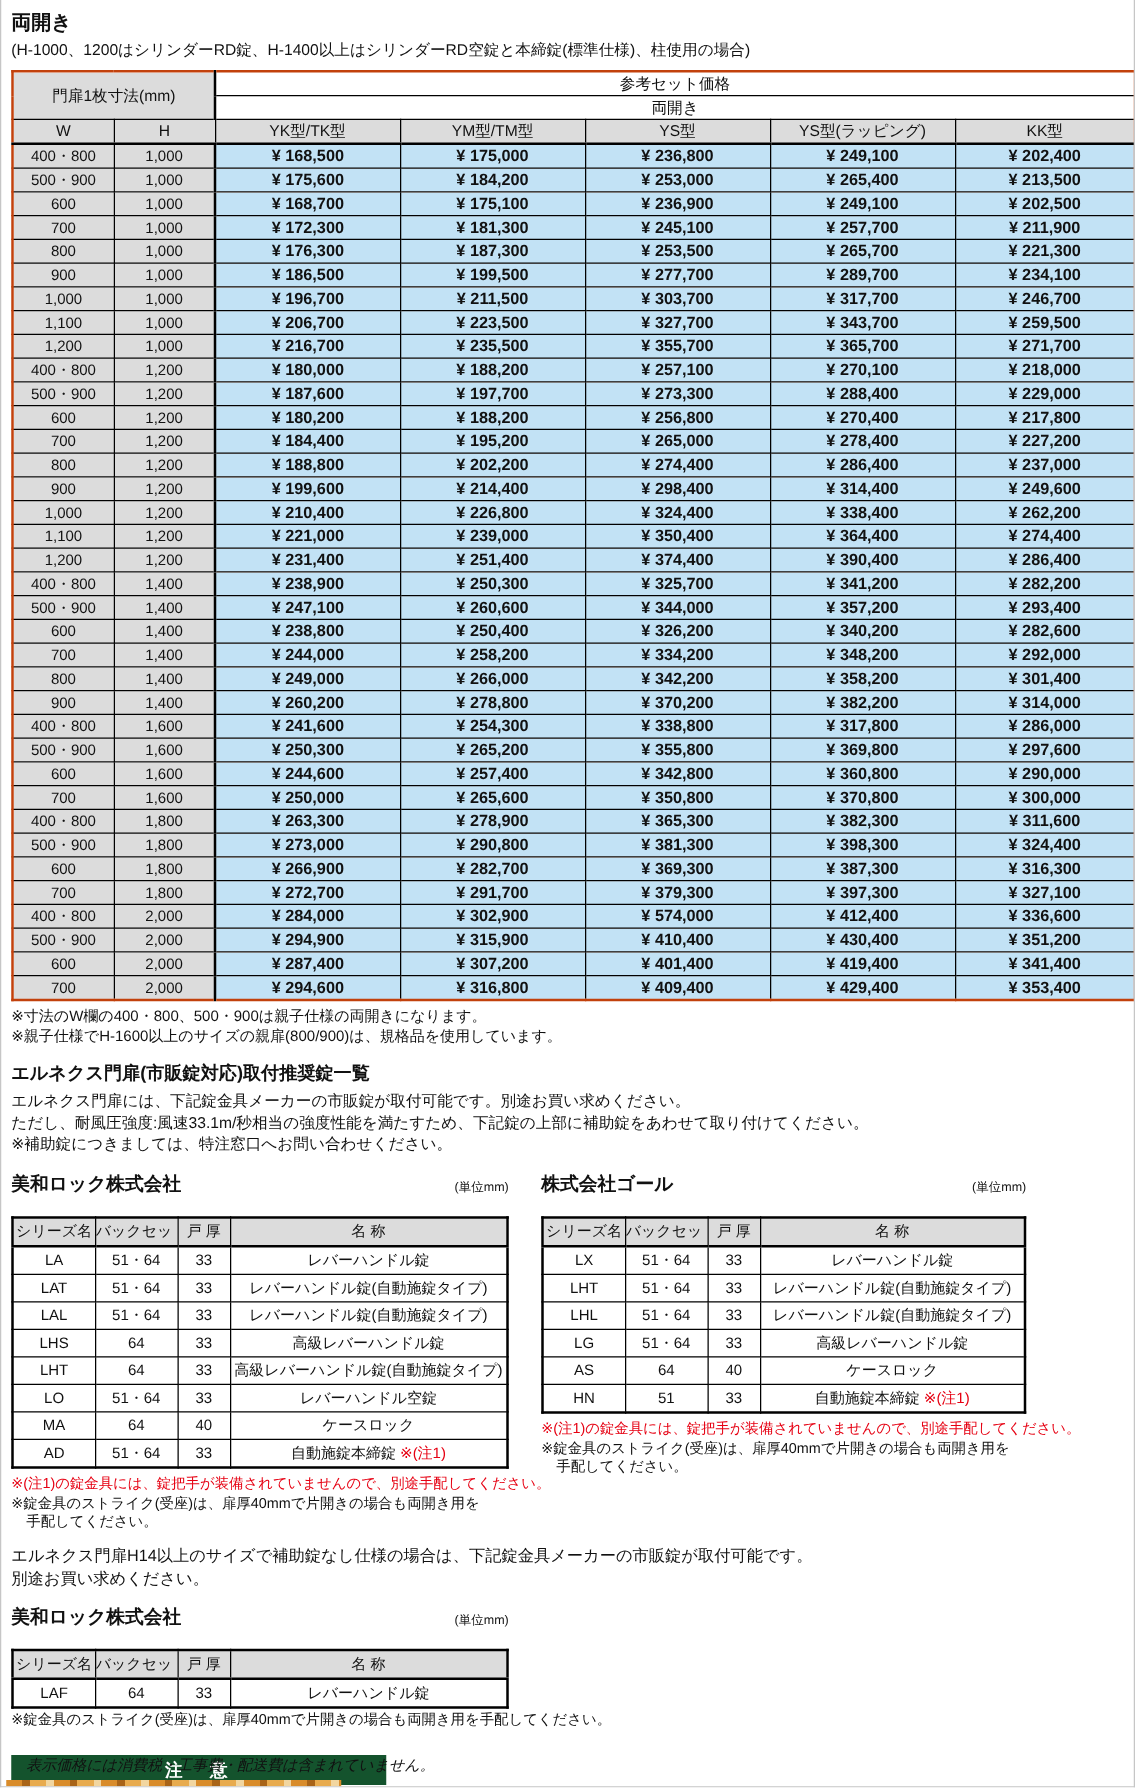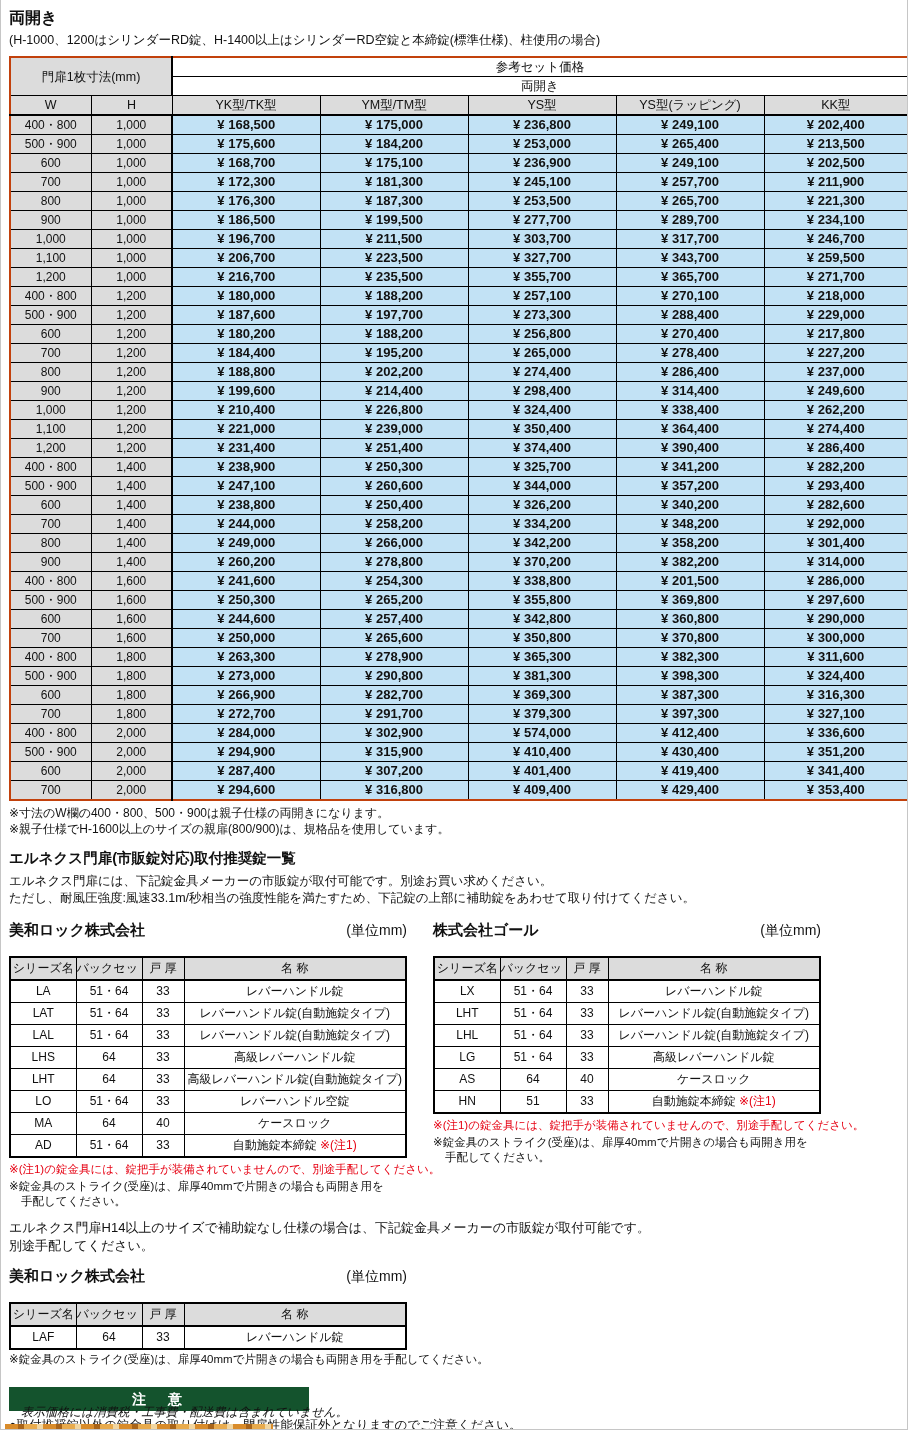--- a/index.html
+++ b/index.html
@@ -28,21 +28,21 @@
 
   .section-heading { font-size:14.5px; font-weight:bold; margin:12px 0 5px 2px; }
   .section-body { font-size:12.5px; line-height:17px; margin-left:2px; }
 
   
   .lock-columns { display:flex; gap:26px; margin:14px 0 0 2px; align-items:flex-start; }
   .lock-col-left { width:398px; }
   .lock-col-right { width:388px; }
   .company-row { display:flex; justify-content:space-between; align-items:flex-end; margin-bottom:5px; }
   .company-name { font-size:15px; font-weight:bold; }
-  .unit-label { font-size:14px; }
+  .unit-label { font-size:10px; }
   .lock-table { border-collapse:collapse; width:100%; border:2px solid #000; table-layout:fixed;margin-top:16px; }
   .lock-table th, .lock-table td { border:1px solid #000; height:21px; line-height:21px; padding:0; text-align:center; font-size:12px; white-space:nowrap; overflow:hidden; }
   .lock-table th { background:#dcdcdc; font-weight:normal; }
   .lock-table thead th { border-bottom:2px solid #000; }
   .lock-table td { background:#fff;text-align:center; }
   .red { color:#e60012; }
   .note-red { color:#e60012; font-size:11.5px; margin-top:4px; white-space:nowrap; }
   .note-black { font-size:11.5px; line-height:15px; margin-top:2px; padding-left:12px; text-indent:-12px; width:100%; }
 
   .h14-text { font-size:13px; line-height:18px; margin:10px 0 0 2px; }
@@ -310,21 +310,21 @@
           <td class="price">¥ 370,200</td>
           <td class="price">¥ 382,200</td>
           <td class="price">¥ 314,000</td>
         </tr>
         <tr>
           <td class="dim">400・800</td>
           <td class="dim">1,600</td>
           <td class="price">¥ 241,600</td>
           <td class="price">¥ 254,300</td>
           <td class="price">¥ 338,800</td>
-          <td class="price">¥ 201,500</td>
+          <td class="price">¥ 317,800</td>
           <td class="price">¥ 286,000</td>
         </tr>
         <tr>
           <td class="dim">500・900</td>
           <td class="dim">1,600</td>
           <td class="price">¥ 250,300</td>
           <td class="price">¥ 265,200</td>
           <td class="price">¥ 355,800</td>
           <td class="price">¥ 369,800</td>
           <td class="price">¥ 297,600</td>
@@ -424,20 +424,21 @@
 
   <div class="table-notes">
     <div>※寸法のW欄の400・800、500・900は親子仕様の両開きになります。</div>
     <div>※親子仕様でH-1600以上のサイズの親扉(800/900)は、規格品を使用しています。</div>
   </div>
 
   <div class="section-heading">エルネクス門扉(市販錠対応)取付推奨錠一覧</div>
   <div class="section-body">
     <div>エルネクス門扉には、下記錠金具メーカーの市販錠が取付可能です。別途お買い求めください。</div>
     <div>ただし、耐風圧強度:風速33.1m/秒相当の強度性能を満たすため、下記錠の上部に補助錠をあわせて取り付けてください。</div>
+    <div>※補助錠につきましては、特注窓口へお問い合わせください。</div>
   </div>
 
   <div class="lock-columns">
 
     <div class="lock-col-left">
       <div class="company-row">
         <span class="company-name">美和ロック株式会社</span>
         <span class="unit-label">(単位mm)</span>
       </div>
       <table class="lock-table">
@@ -570,21 +571,21 @@
           </tbody>
       </table>
       <div class="note-red">※(注1)の錠金具には、錠把手が装備されていませんので、別途手配してください。</div>
       <div class="note-black" style="width:380px">※錠金具のストライク(受座)は、扉厚40mmで片開きの場合も両開き用を手配してください。</div>
     </div>
 
   </div>
 
   <div class="h14-text">
     <div>エルネクス門扉H14以上のサイズで補助錠なし仕様の場合は、下記錠金具メーカーの市販錠が取付可能です。</div>
-    <div>別途手配してください。</div>
+    <div>別途お買い求めください。</div>
   </div>
 
   <div class="company-block">
     <div class="company-row">
       <span class="company-name">美和ロック株式会社</span>
       <span class="unit-label">(単位mm)</span>
     </div>
     <table class="lock-table">
       <colgroup>
           <col style="width:66px">

